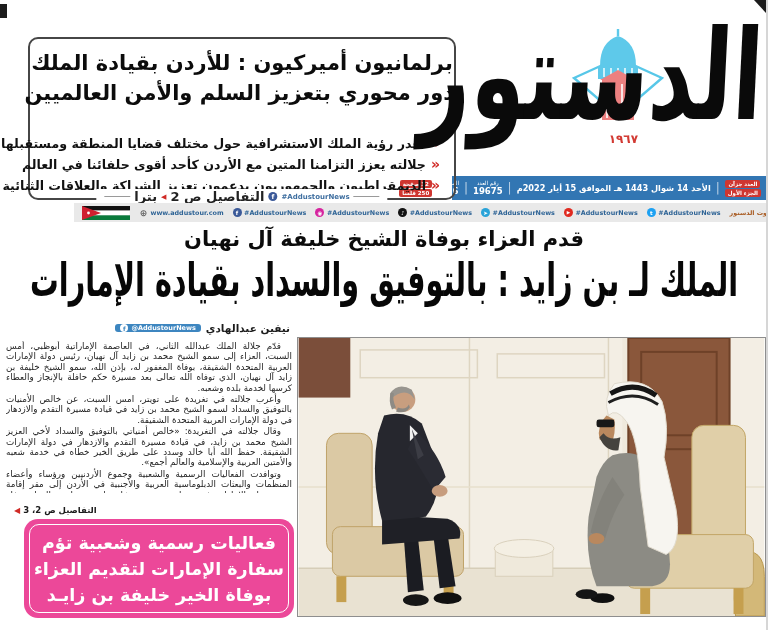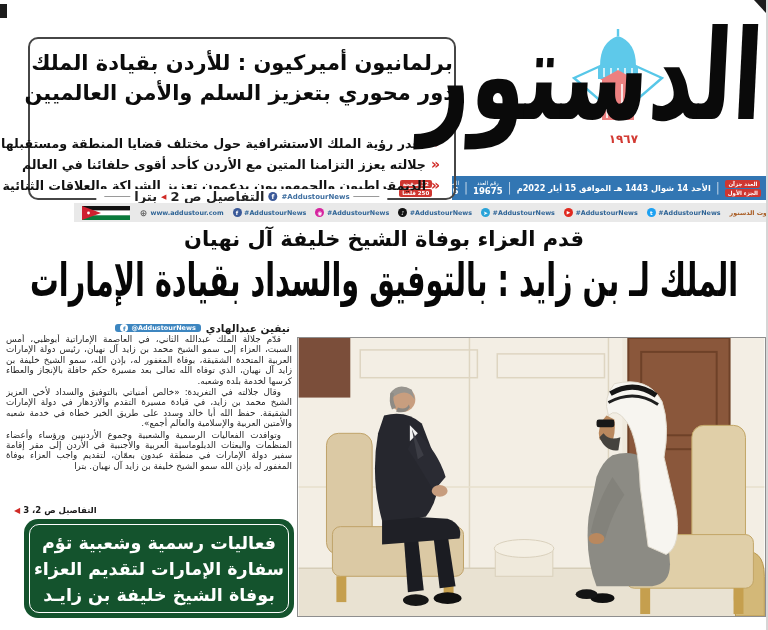--- a/index.html
+++ b/index.html
@@ -86,33 +86,33 @@
   .headline-svg text { font-family:"DejaVu Sans", sans-serif; font-weight:bold; fill:#070707; font-size:46px; }
 
   .byline { position:absolute; top:322px; right:476px; display:flex; direction:rtl;
     align-items:center; gap:5px; }
   .byline-name { font-size:10.5px; font-weight:bold; color:#1c1c1c; white-space:nowrap; }
   .byline-badge { background:#3d86c0; border-radius:3px; color:#fff; font-size:6.5px;
     font-weight:bold; padding:0 5px; display:flex; align-items:flex-end; gap:3px; direction:ltr; }
   .byline-badge .fb-dot { width:8px; height:8px; background:#fff; color:#3d86c0; font-size:6px; }
 
   .article-col {
-    position:absolute; left:6px; top:334px; width:286px; height:152px;
+    position:absolute; left:6px; top:341px; width:286px; height:152px;
     direction:rtl; text-align:justify; font-size:8.8px; line-height:10.4px; color:#1e1e1e;
     overflow:hidden;
   }
   .article-col p { text-indent:11px; margin-bottom:1px; }
   .details-line { position:absolute; left:14px; top:505px; display:flex; align-items:center; gap:3px; direction:ltr; }
   .details-line .marker { font-size:8px; }
   .details-line .txt { font-size:8.5px; font-weight:bold; color:#1a1a1a; direction:rtl; }
 
   
   .gray-box {
     position:absolute; left:24px; top:519px; width:270px; height:99px;
-    background:#14532d; border-radius:14px; padding:5px;
+    background:#ec4899; border-radius:14px; padding:5px;
   }
   .gray-box-inner {
     width:100%; height:100%; border:1.6px solid #ffffff; border-radius:10px;
     display:flex; flex-direction:column; align-items:center; justify-content:center;
     direction:rtl; text-align:center;
   }
   .gray-box-line { color:#ffffff; font-size:17.5px; font-weight:bold; line-height:26px; white-space:nowrap; }
 
   
   .photo { position:absolute; left:297px; top:337px; width:469px; height:280px; border:1px solid #8e8e8e; }
@@ -247,34 +247,35 @@
   <div class="byline">
     <span class="byline-name">نيفين عبدالهادي</span>
     <span class="byline-badge">
       <span class="fb-dot">f</span>
       <span>@AddustourNews</span>
     </span>
   </div>
 
   <div class="article-col">
     <p>قدّم جلالة الملك عبدالله الثاني، في العاصمة الإماراتية أبوظبي، أمس السبت، العزاء إلى سمو الشيخ محمد بن زايد آل نهيان، رئيس دولة الإمارات العربية المتحدة الشقيقة، بوفاة المغفور له، بإذن الله، سمو الشيخ خليفة بن زايد آل نهيان، الذي توفاه الله تعالى بعد مسيرة حكم حافلة بالإنجاز والعطاء كرسها لخدمة بلده وشعبه.</p>
+    <p>وأعرب جلالته في تغريدة على تويتر، امس السبت، عن خالص الأمنيات بالتوفيق والسداد لسمو الشيخ محمد بن زايد في قيادة مسيرة التقدم والازدهار في دولة الإمارات العربية المتحدة الشقيقة.</p>
     <p>وقال جلالته في التغريدة: «خالص أمنياتي بالتوفيق والسداد لأخي العزيز الشيخ محمد بن زايد، في قيادة مسيرة التقدم والازدهار في دولة الإمارات الشقيقة. حفظ الله أبا خالد وسدد على طريق الخير خطاه في خدمة شعبه والأمتين العربية والإسلامية والعالم أجمع».</p>
     <p>وتوافدت الفعاليات الرسمية والشعبية وجموع الأردنيين ورؤساء وأعضاء المنظمات والبعثات الدبلوماسية العربية والأجنبية في الأردن إلى مقر إقامة سفير دولة الإمارات في منطقة عبدون بعمّان، لتقديم واجب العزاء بوفاة المغفور له بإذن الله سمو الشيخ خليفة بن زايد آل نهيان. بترا</p>
   </div>
 
   <div class="details-line">
     <span class="marker">◀</span>
     <span class="txt">التفاصيل ص 2، 3</span>
   </div>
 
   <div class="gray-box">
     <div class="gray-box-inner">
       <div class="gray-box-line">فعاليات رسمية وشعبية تؤم</div>
       <div class="gray-box-line">سفارة الإمارات لتقديم العزاء</div>
-      <div class="gray-box-line">بوفاة الشيخ خليفة بن زايـد</div>
+      <div class="gray-box-line">بوفاة الخير خليفة بن زايـد</div>
     </div>
   </div>
 
   <svg class="photo" viewBox="0 0 469 280">
 
     <rect x="0" y="0" width="469" height="280" fill="#f3eee4"></rect>
     <g stroke="#ded5c1" stroke-width="1.5" fill="none">
       <rect x="62" y="12" width="118" height="28"></rect>
       <rect x="200" y="16" width="108" height="24"></rect>
       <line x1="172" y1="0" x2="172" y2="232"></line>

